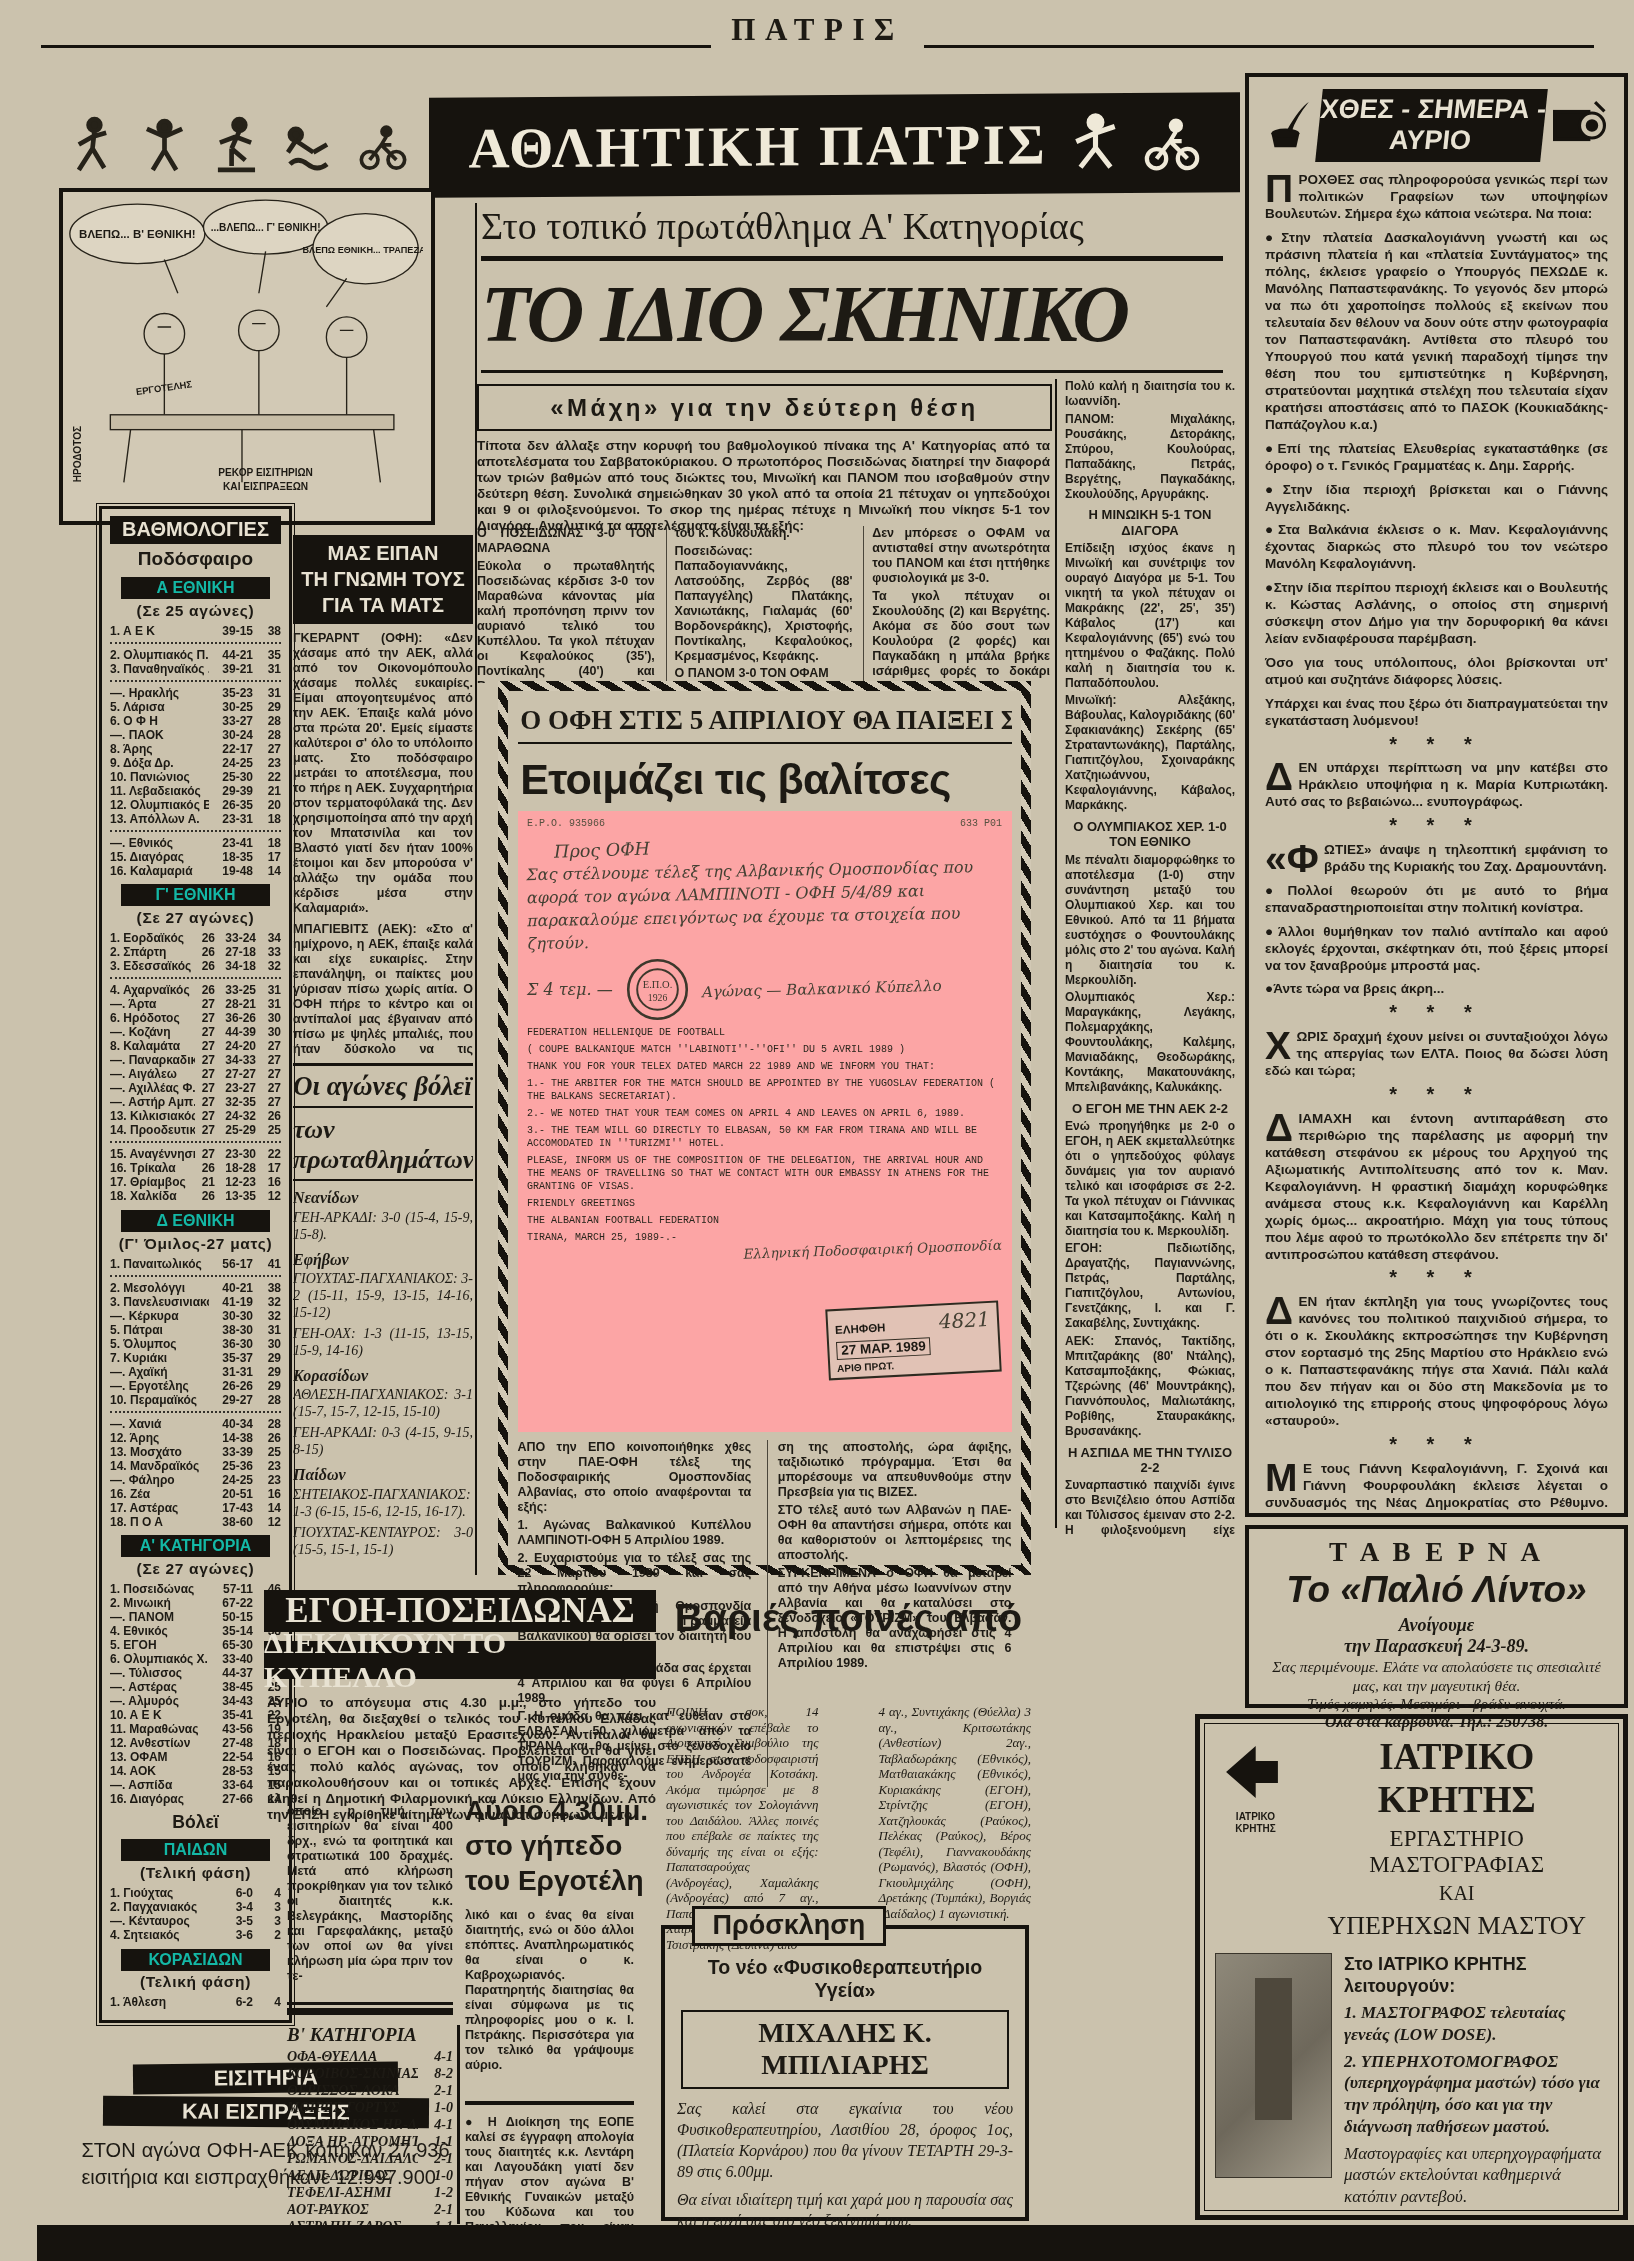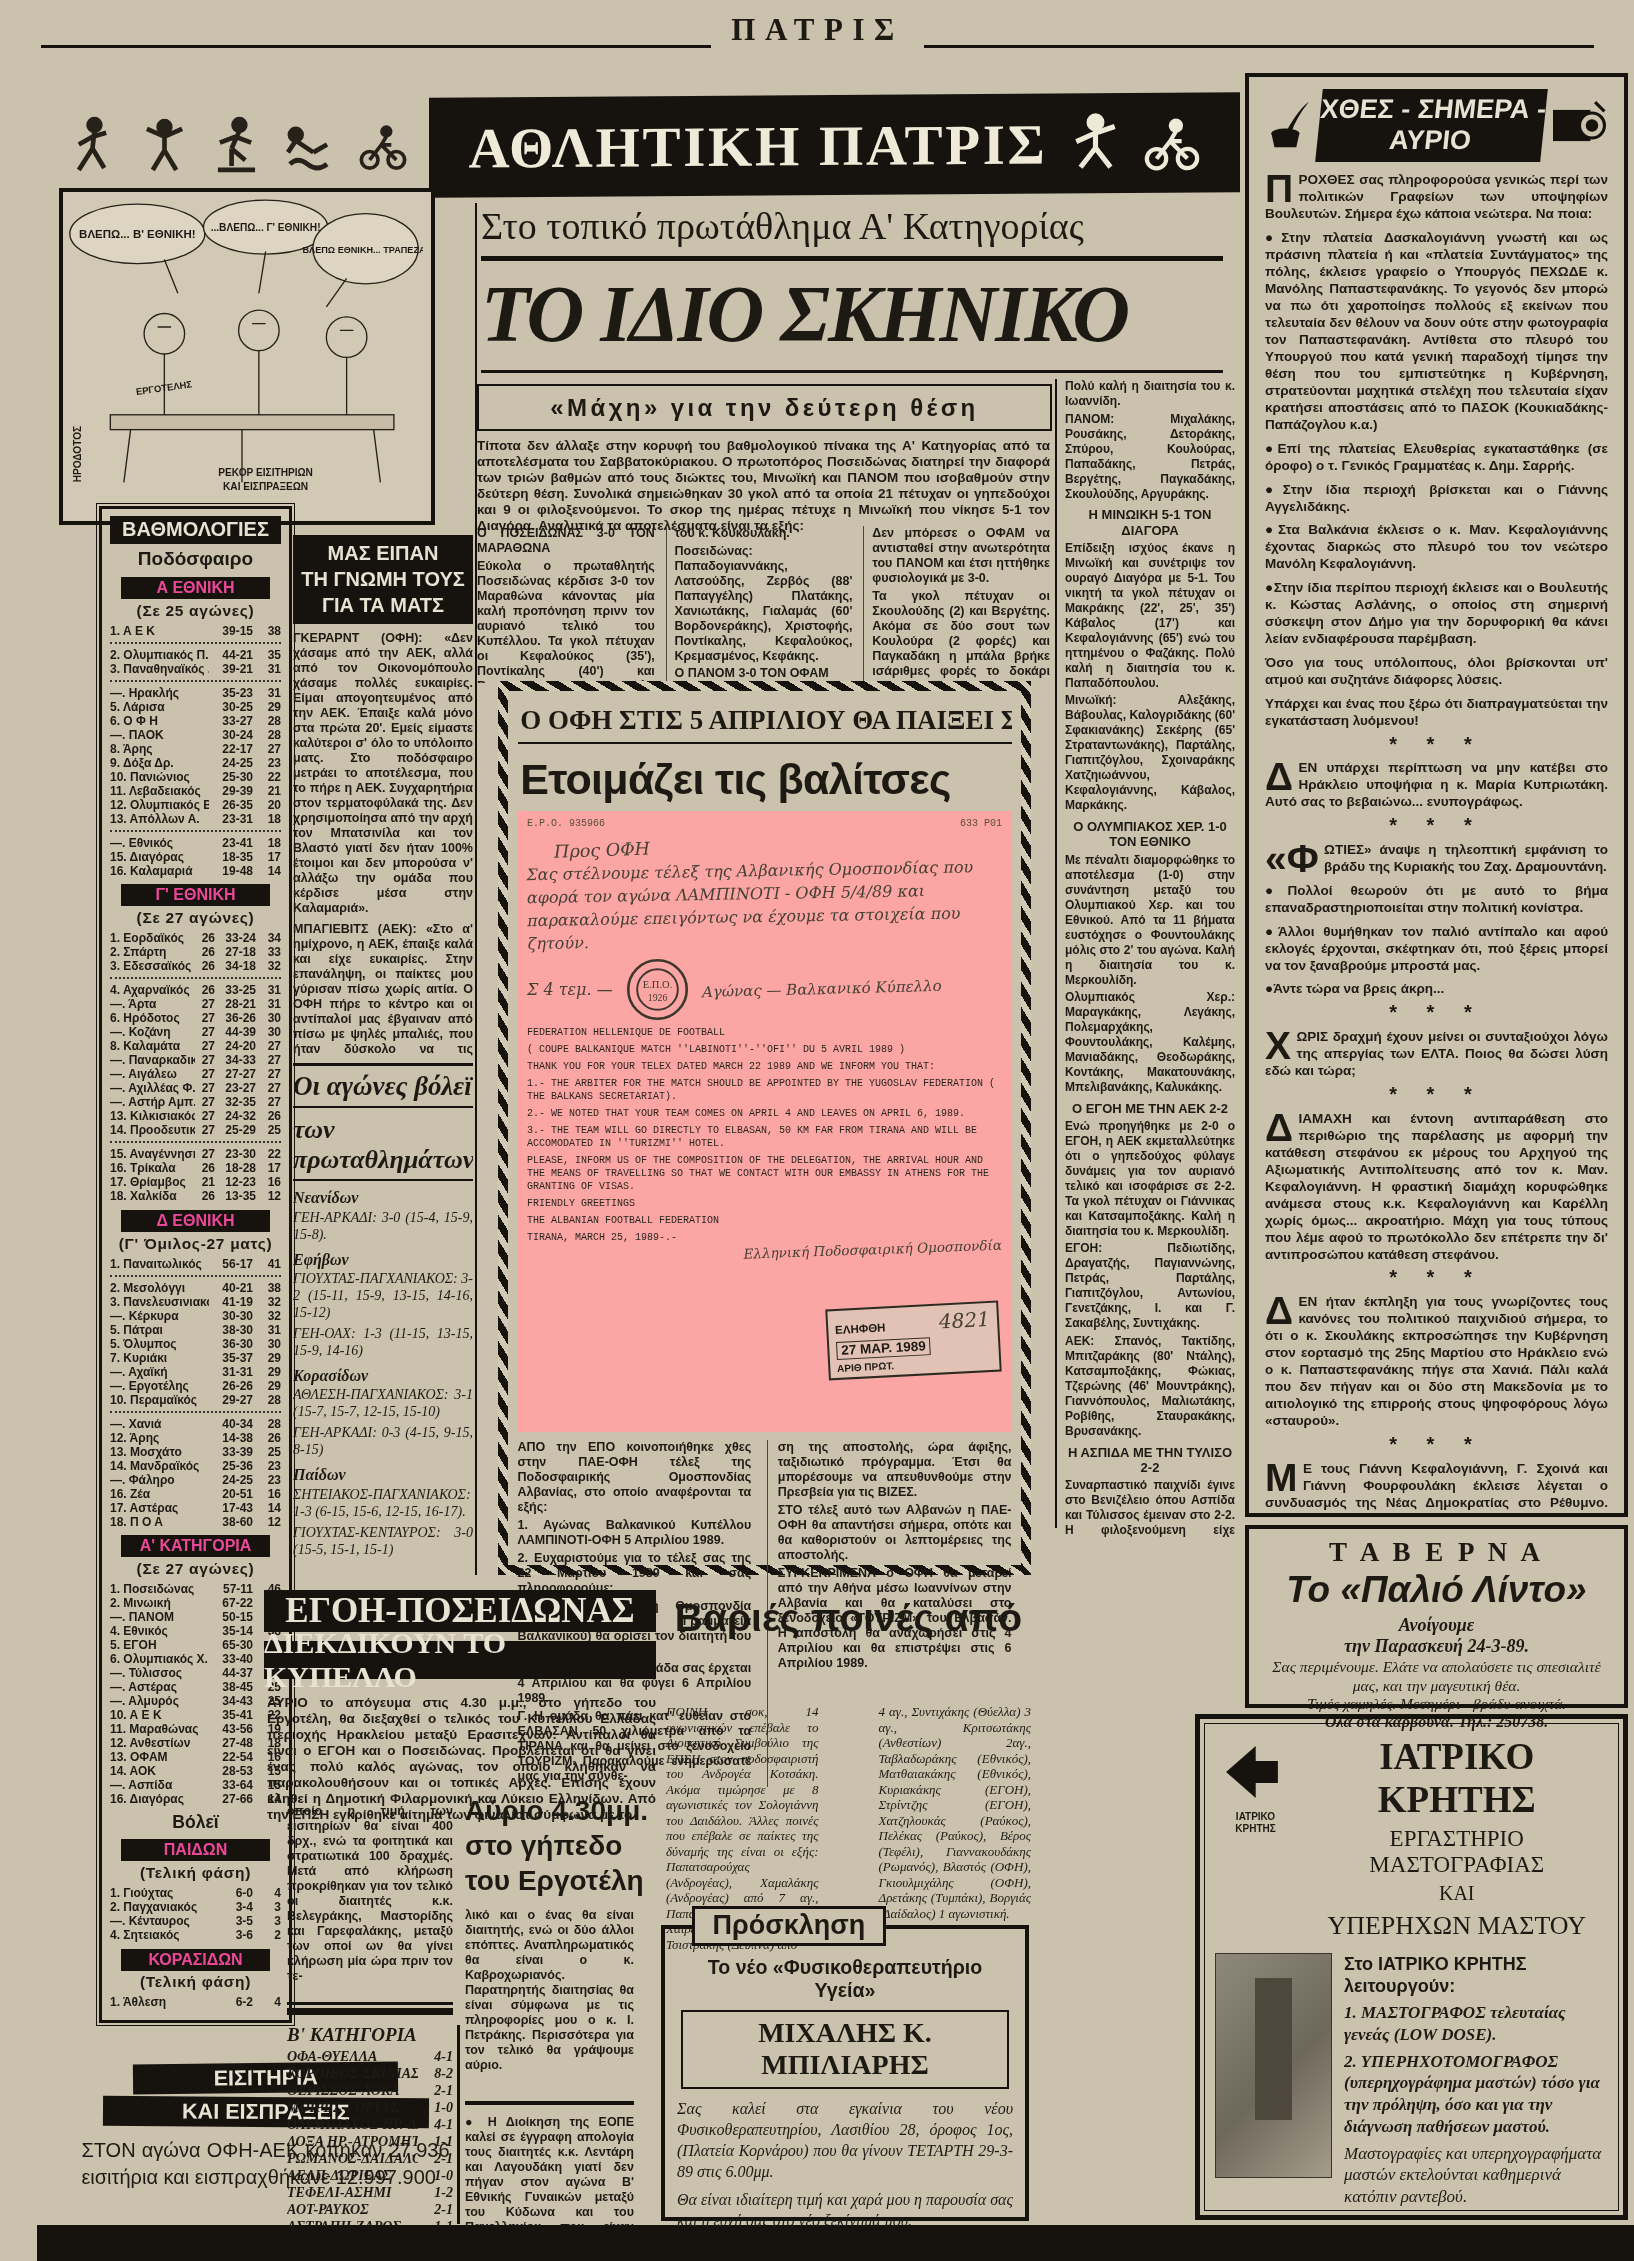--- a/index.html
+++ b/index.html
@@ -10,21 +10,21 @@
   .ser{font-family:"Liberation Serif",serif;}
   .mono{font-family:"Liberation Mono",monospace;}
   .blackbar{background:#16130e;color:#e8e2d2;}
   .box{border:4px solid #16130e;}
   p{margin:0 0 6.8px 0;}
   
   .gossip p{font-size:13.5px;line-height:17px;text-align:justify;font-weight:bold;}
   .gossip .drop::first-letter{float:left;font-size:39px;line-height:31px;font-weight:bold;margin:2px 5.4px 0 0;}
   .gossip .star{text-align:center;font-size:20px;letter-spacing:12px;margin:5.4px 0 6.8px 0;}
   
-  .seclabel{display:block;background:#16130e;color:#ec4899;font-weight:bold;font-size:16px;
+  .seclabel{display:block;background:#16130e;color:#14b8a6;font-weight:bold;font-size:16px;
             text-align:center;padding:2px 4px;margin:6.8px auto 2.7px auto;width:82%;}
   .games{font-weight:bold;font-size:15.5px;text-align:center;margin:1.4px 0 4px 0;letter-spacing:0.7px;}
   .tbl .trow{display:flex;gap:2px;font-weight:bold;font-size:12px;line-height:14px;}
   .tbl .tc{white-space:nowrap;}
   .tbl .c0{flex:1;overflow:hidden;}
   .tbl .c1{width:42px;text-align:right;}
   .tbl .c2{width:26px;text-align:right;}
   .tbl.t4 .c1{width:17.6px;text-align:right;}
   .tbl.t4 .c2{width:39px;text-align:right;}
   .tbl.t4 .c3{width:23px;text-align:right;}

